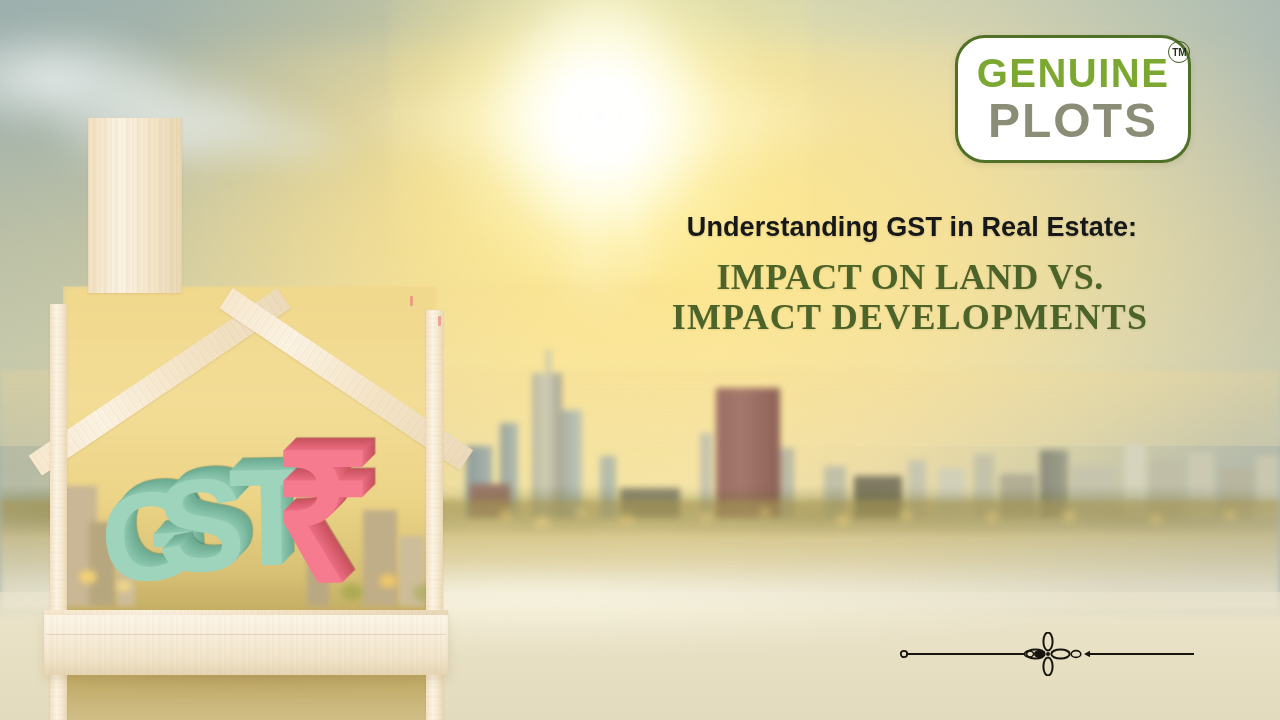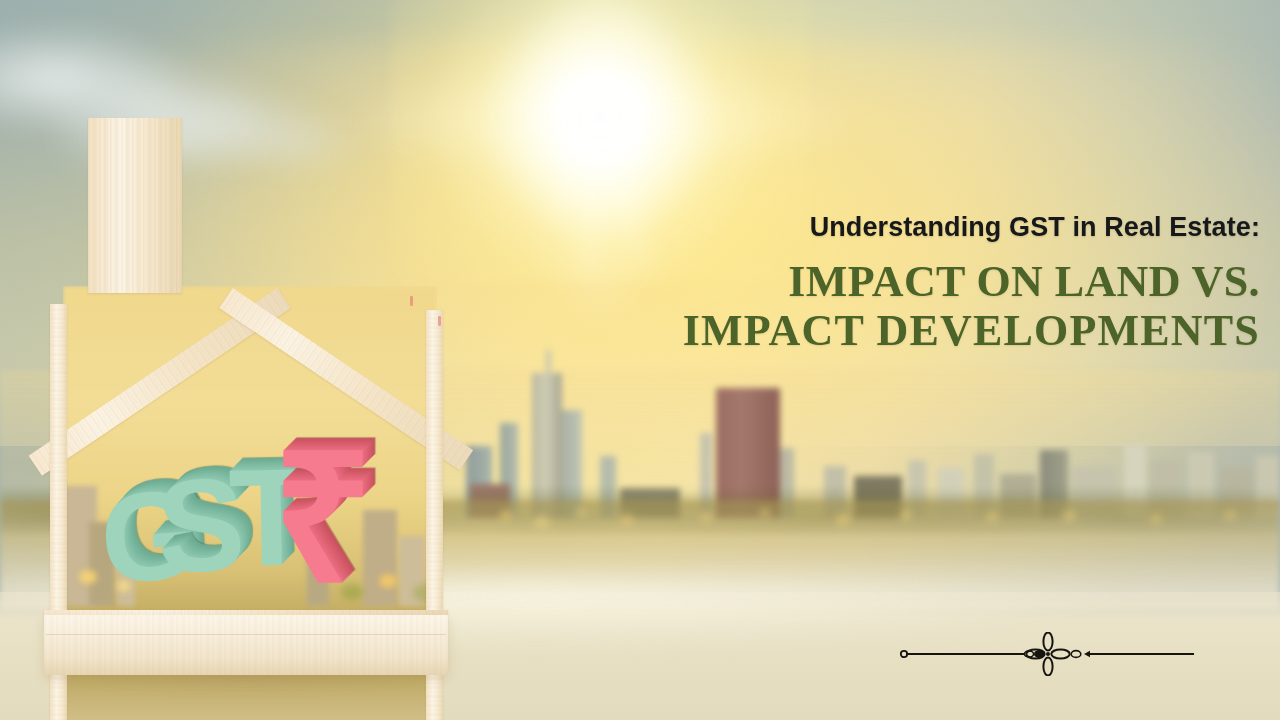--- a/index.html
+++ b/index.html
@@ -300,34 +300,34 @@
     position:absolute; right:-21px; top:-12px;
     width:22px; height:22px; border-radius:50%;
     border:1.6px solid #3e5a1c;
     display:flex; align-items:center; justify-content:center;
     font-size:10px; font-weight:bold; color:#22331a; letter-spacing:0;
   }
 
   
   .text-block{
     position:absolute; left:560px; top:212px; width:700px;
-    text-align:right;
+    text-align:center;
   }
   .kicker{
     font-size:27px; font-weight:bold; color:#16181a;
     letter-spacing:0.1px;
     font-family:"Liberation Sans", sans-serif;
     text-shadow:0 1px 2px rgba(120,100,60,0.28);
     margin-left:4px;
   }
   .headline{
     margin-top:14px;
     font-family:"Liberation Serif", serif;
     font-weight:bold;
-    font-size:44px;
+    font-size:36px;
     line-height:1.12;
     color:#4c6329;
     letter-spacing:0.4px;
     text-shadow:0 1px 2px rgba(120,110,60,0.18);
   }
   .headline .l2{ display:block; letter-spacing:1.2px; }
 
   
   .divider{
     position:absolute; left:898px; top:632px; width:300px; height:44px;
@@ -439,20 +439,27 @@
     <div class="wood roof-r"></div>
     <div class="wood vert post-l"></div>
     <div class="wood vert post-r"></div>
     <div class="wood sill"></div>
     <div class="wood base"></div>
     <div class="base-line"></div>
     <div class="nail" style="left:420px; top:178px;"></div>
     <div class="nail" style="left:448px; top:198px;"></div>
   </div>
 
+  <div class="logo">
+    <div class="logo-row">
+      <span class="logo-genuine">GENUINE</span>
+      <span class="logo-tm">TM</span>
+    </div>
+    <span class="logo-plots">PLOTS</span>
+  </div>
 
   <div class="text-block">
     <div class="kicker">Understanding GST in Real Estate:</div>
     <div class="headline">
       <span class="l1">IMPACT ON LAND VS.</span>
       <span class="l2">IMPACT DEVELOPMENTS</span>
     </div>
   </div>
 
   <div class="divider">

